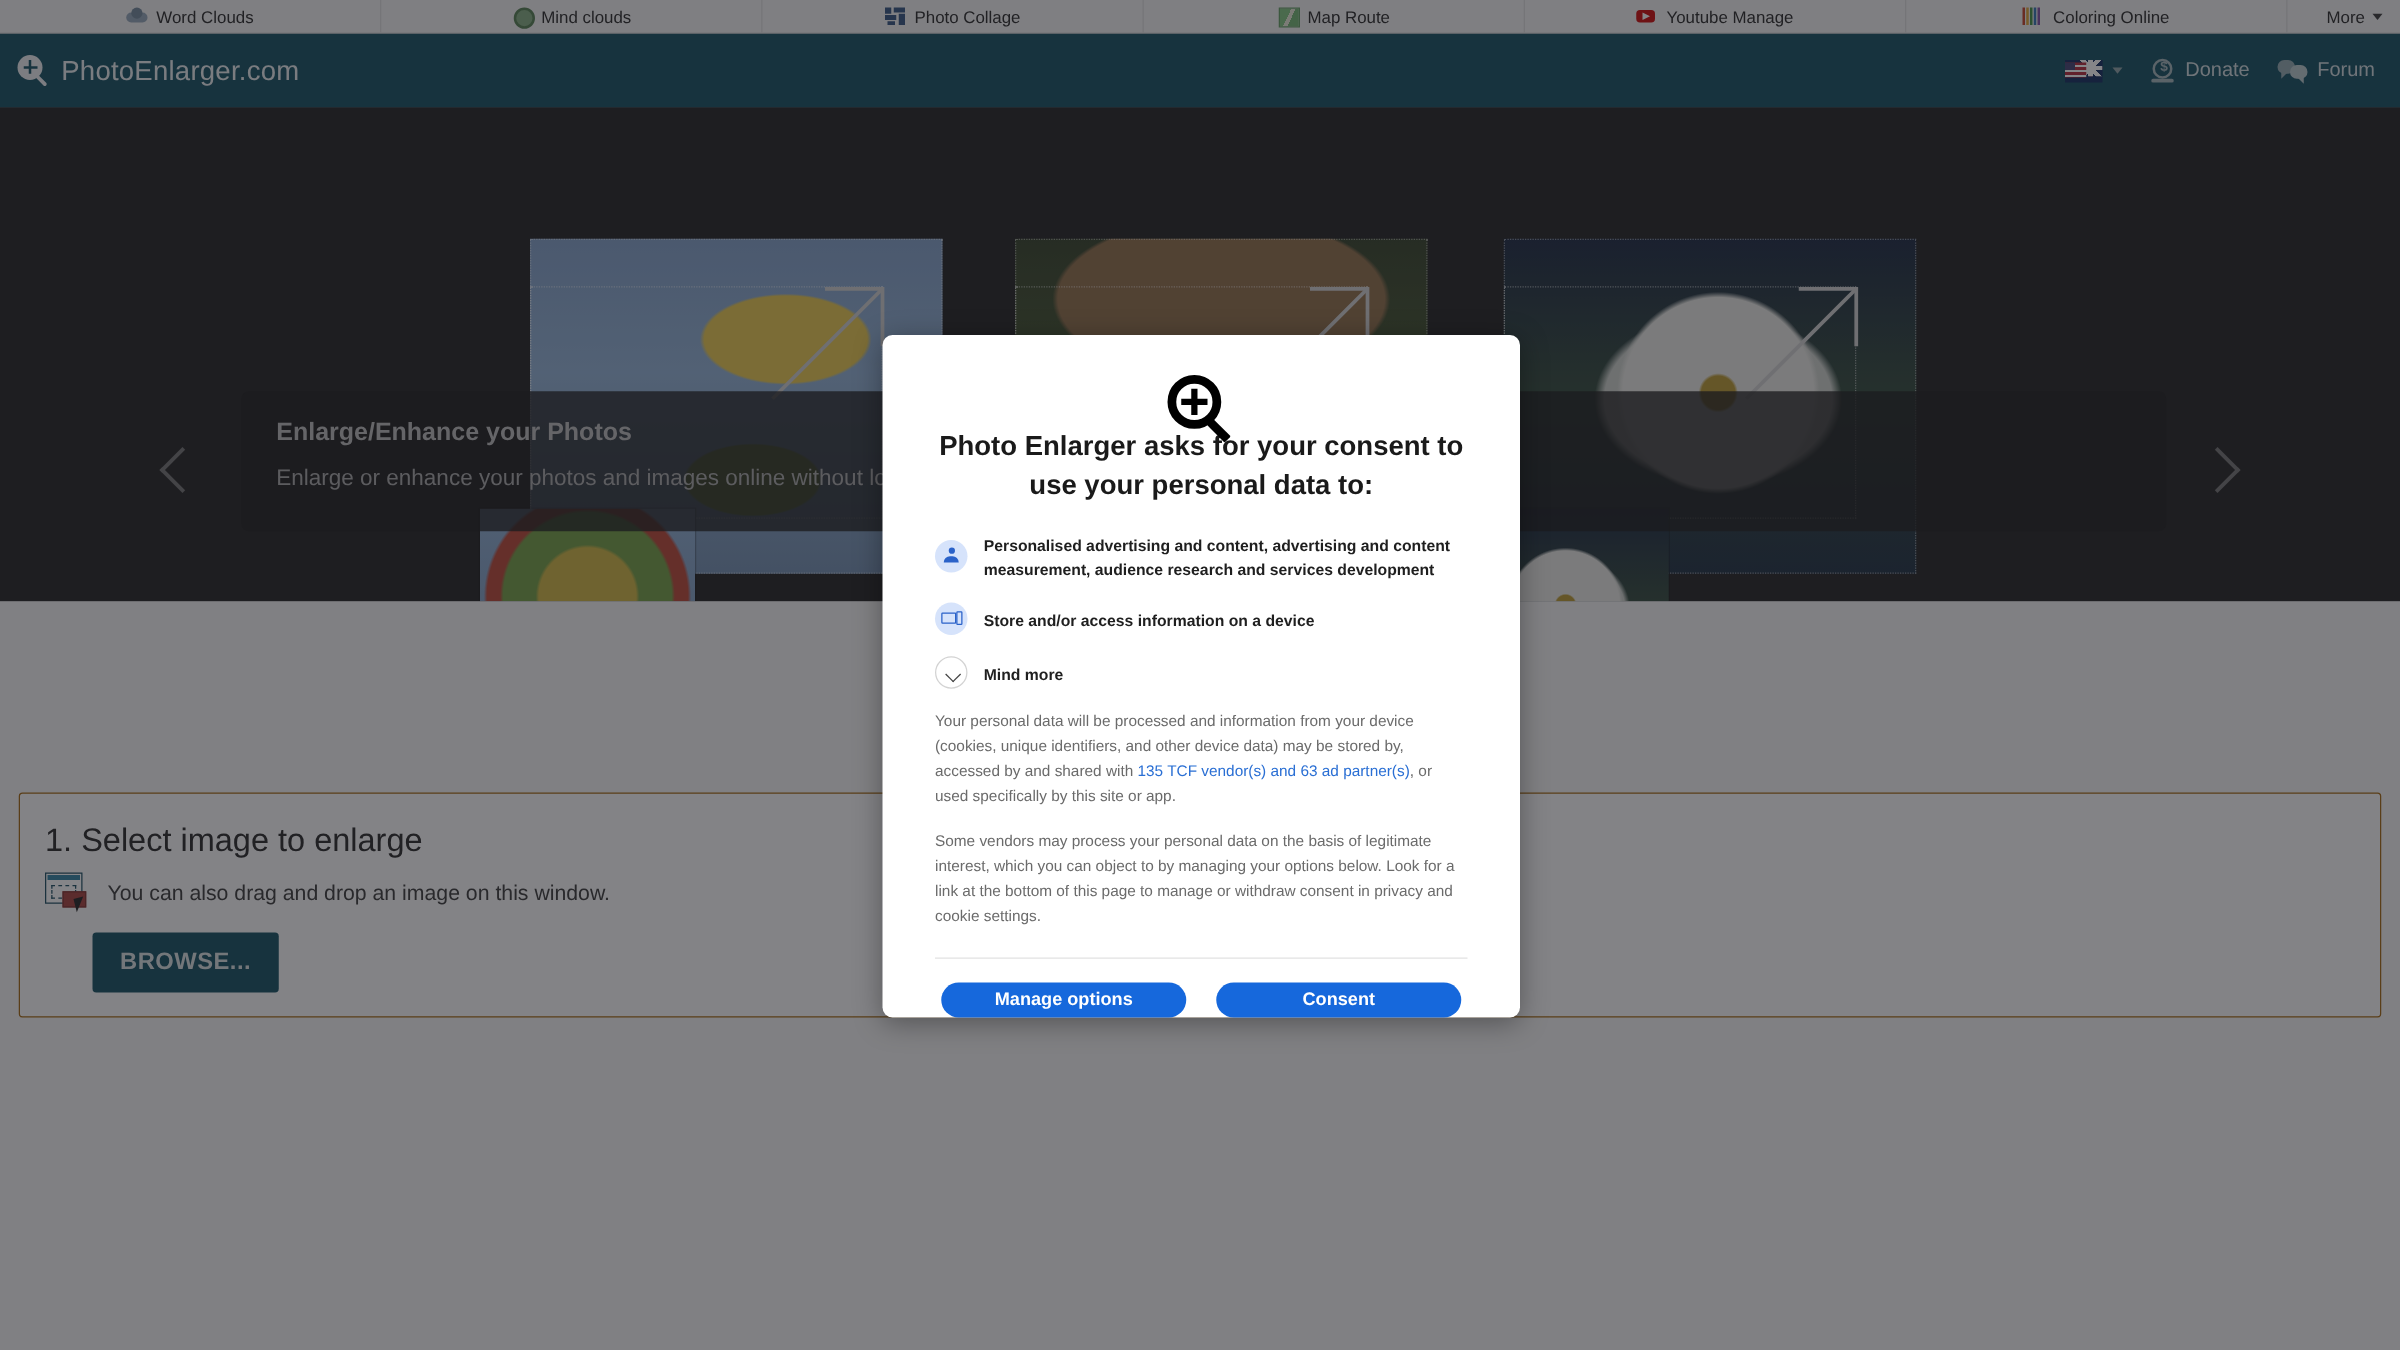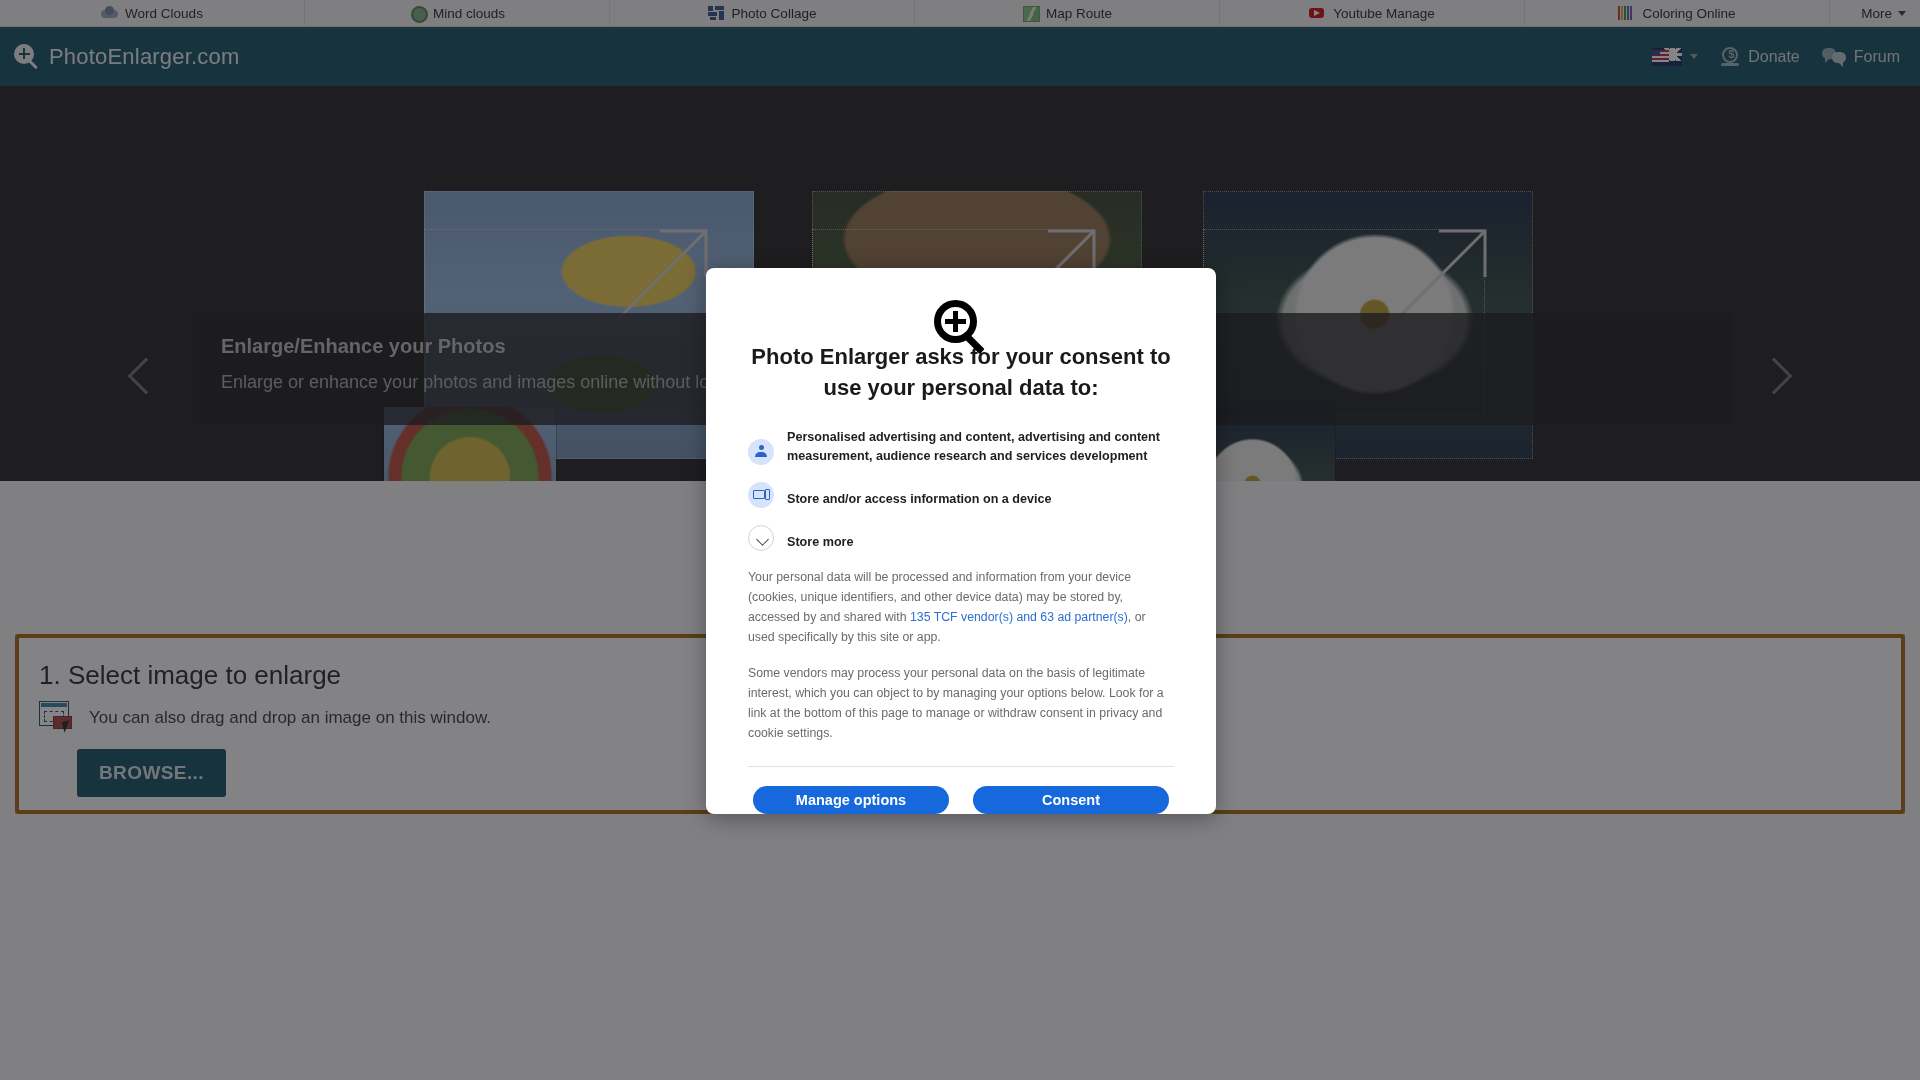--- a/index.html
+++ b/index.html
@@ -213,21 +213,21 @@
   #chev-left  { left:133px; transform: rotate(-135deg); }
   #chev-right { right:133px; transform: rotate(45deg); }
 
   
   #body-area {
     position:absolute; top:481px; left:0; width:1920px; height:599px;
     background:#f4f4f4;
   }
   #select-panel {
     position:absolute; left:15px; top:153px; width:1890px; height:180px;
-    border:4px solid #a16207; border-radius:3px; background:#fbfbfb;
+    border:1px solid #a16207; border-radius:3px; background:#fbfbfb;
     padding: 22px 20px 0 20px;
   }
   #select-title { font-size:26px; color:#222; font-weight:400; }
   #dragrow { display:flex; align-items:center; gap:12px; margin-top:10px; }
   .drag-ico { position:relative; width:38px; height:34px; flex:0 0 auto; }
   .drag-ico .win { position:absolute; left:0; top:0; width:30px; height:25px; border:1.6px solid #14475c; background:#fff; }
   .drag-ico .bar { position:absolute; left:1.6px; top:1.6px; width:26.8px; height:4px; background:#2b7fa0; }
   .drag-ico .dash { position:absolute; left:5px; top:10px; width:20px; height:11px; border:1.4px dashed #14475c; }
   .drag-ico .red { position:absolute; left:14px; top:15px; width:19px; height:13px; background:#a33a36; border:1.4px solid #7a2a27; }
   .drag-ico .cursor {
@@ -264,21 +264,21 @@
   #consent-logo .pv { position:absolute; left:19px; top:11px; width:5px; height:21px; background:#000; }
   #consent-logo .handle {
     position:absolute; left:34px; top:34px; width:20px; height:7px; background:#000;
     transform:rotate(45deg); transform-origin:left center; border-radius:1px;
   }
   #consent-heading {
     margin-top:20px; text-align:center; font-size:22px; font-weight:bold; color:#1a1a1a;
     line-height:1.42;
   }
   #purposes { margin-top:22px; }
-  .purpose { display:flex; align-items:flex-end; gap:13px; margin-bottom:17px; }
+  .purpose { display:flex; align-items:center; gap:13px; margin-bottom:17px; }
   .p-ico {
     flex:0 0 auto; width:26px; height:26px; border-radius:50%;
     background:#d6e3fb; position:relative;
   }
   .p-ico.plain { background:#fff; border:1px solid #d3d3d3; }
   .ic-person .head { position:absolute; left:10.5px; top:6px; width:5px; height:5px; border-radius:50%; background:#2a62c9; }
   .ic-person .body { position:absolute; left:7px; top:13px; width:12px; height:5px; border-radius:6px 6px 0 0; background:#2a62c9; }
   .ic-device .scr { position:absolute; left:5px; top:8px; width:12px; height:9px; border:1.8px solid #2a62c9; border-radius:1px; }
   .ic-device .ph { position:absolute; right:4.5px; top:7px; width:5px; height:11px; border:1.8px solid #2a62c9; border-radius:1px; }
   .ic-chev::before {
@@ -465,21 +465,21 @@
     </div>
     <div class="purpose">
       <span class="p-ico ic-device">
         <span class="scr"></span>
           <span class="ph"></span>
       </span>
       <span class="p-text">Store and/or access information on a device</span>
     </div>
     <div class="purpose">
       <span class="p-ico plain ic-chev"></span>
-      <span class="p-text">Store more</span>
+      <span class="p-text">Mind more</span>
     </div>
   </div>
 
   <p class="legal">
     <span>Your personal data will be processed and information from your device (cookies, unique identifiers, and other device data) may be stored by, accessed by and shared with </span><a>135 TCF vendor(s) and 63 ad partner(s)</a><span>, or used specifically by this site or app.</span>
   </p>
 
   <p class="legal">Some vendors may process your personal data on the basis of legitimate interest, which you can object to by managing your options below. Look for a link at the bottom of this page to manage or withdraw consent in privacy and cookie settings.</p>
 
   <div id="divider"></div>

